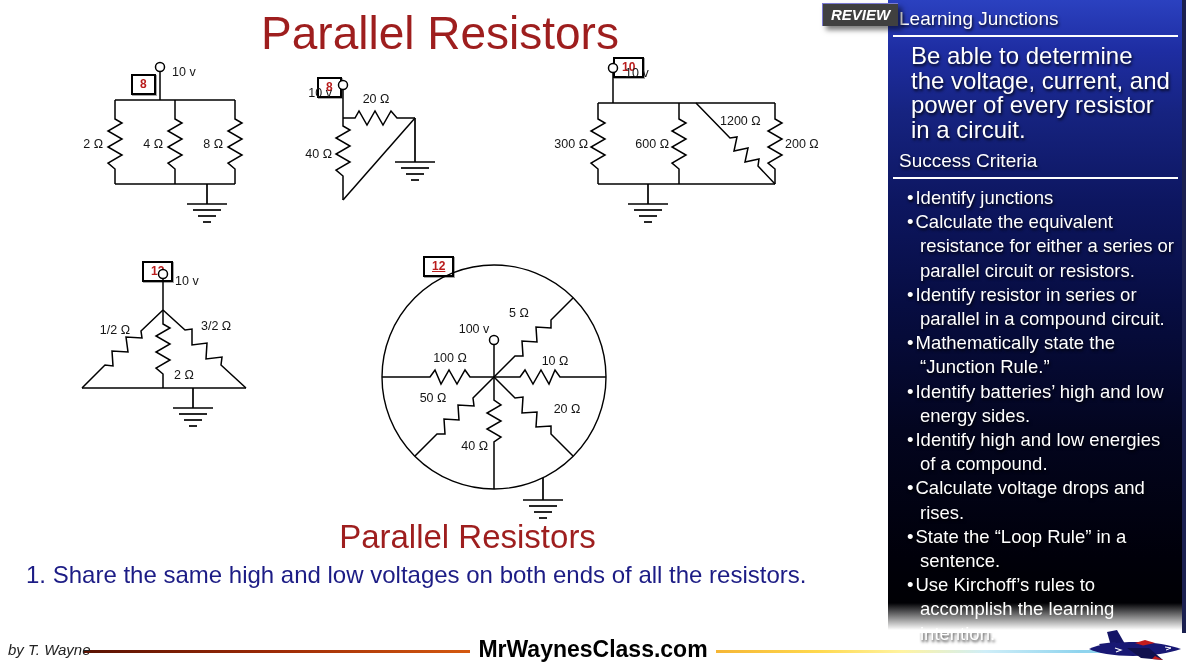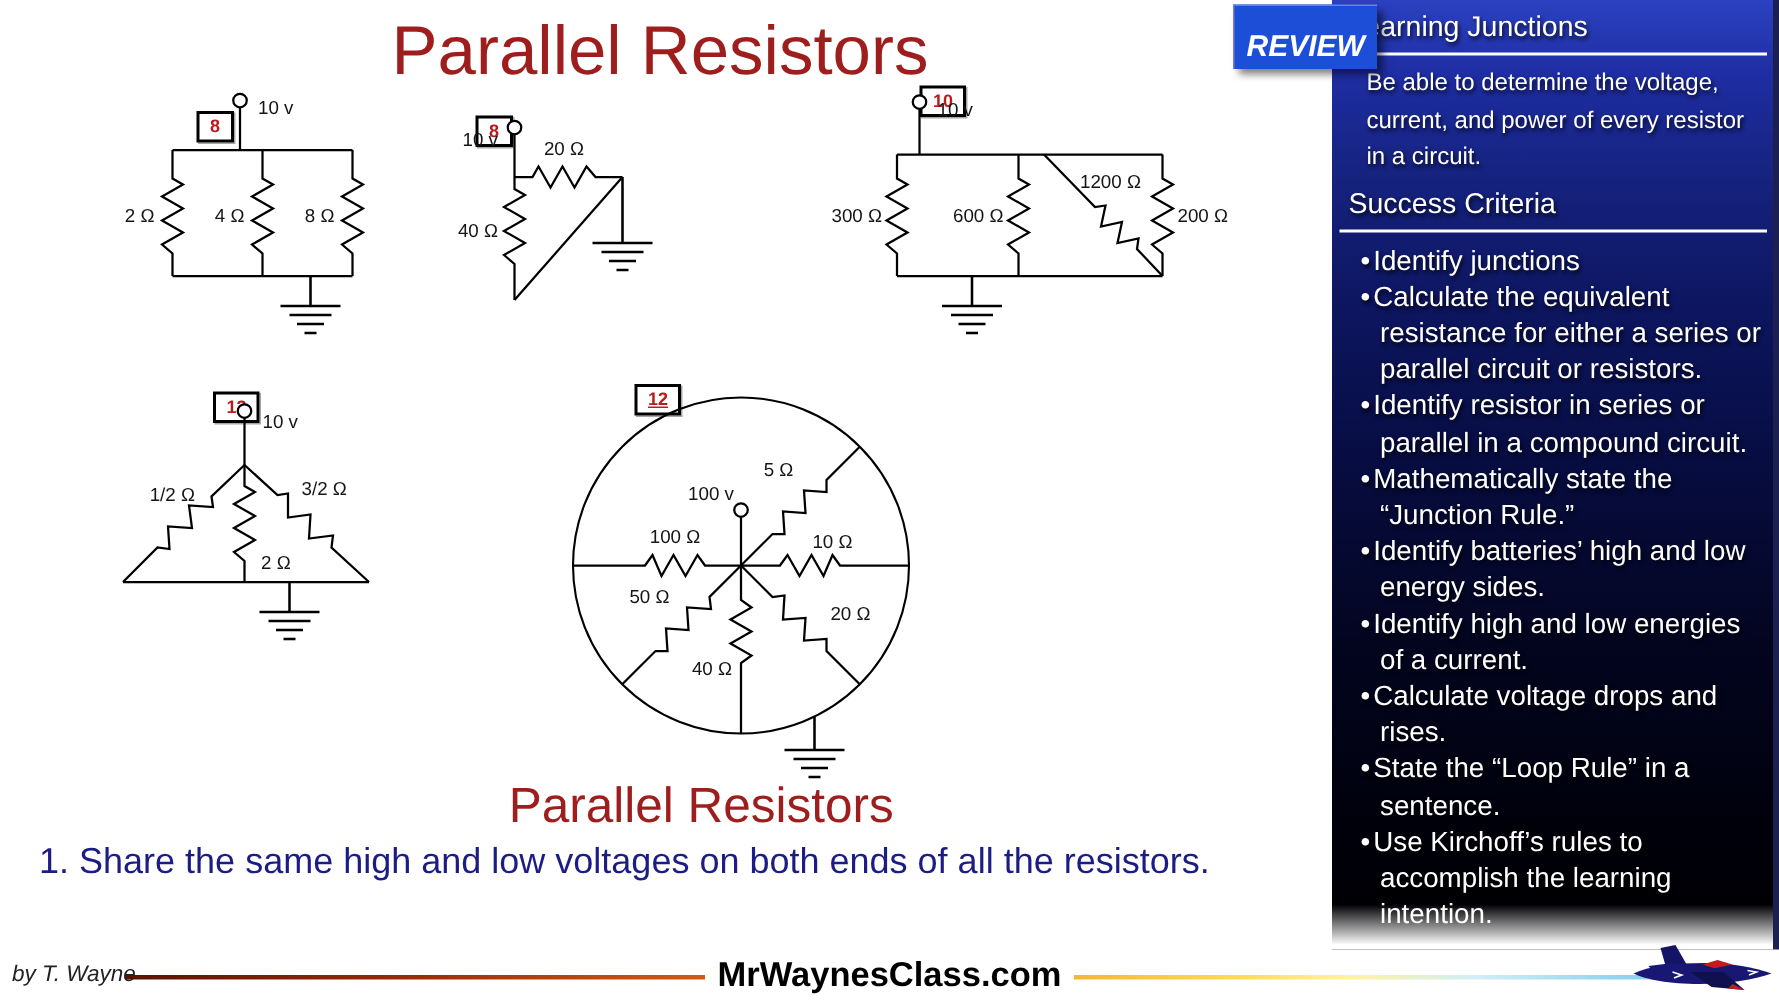--- a/index.html
+++ b/index.html
@@ -36,28 +36,28 @@
 
   
   .panel{position:absolute;left:888px;top:0;width:298px;height:633px;box-sizing:border-box;
     border-right:4px solid #1b2050;color:#fff;
     background:linear-gradient(180deg,#2b41c0 0%,#1e2da2 8%,#162380 18%,#0d1660 32%,#070d42 48%,#03051f 68%,#00000a 88%,#000 100%);}
   .panel-fade{position:absolute;left:0;right:0;bottom:0;height:30px;
     background:linear-gradient(rgba(255,255,255,0),#fff 90%);}
   .panel-inner{position:relative;padding:6px 6px 0 9px;}
   .panel h2{margin:2px 0 5px 2px;font-size:19px;font-weight:normal;text-shadow:1px 2px 3px rgba(0,0,0,.85);}
   .panel-rule{height:2px;background:#fff;margin:2px -2px 7px -4px;}
-  .panel p{margin:6px 4px 8px 14px;font-size:16px;line-height:24.5px;text-shadow:1px 2px 3px rgba(0,0,0,.85);}
+  .panel p{margin:6px 4px 8px 14px;font-size:24px;line-height:24.5px;text-shadow:1px 2px 3px rgba(0,0,0,.85);}
   .panel ul{list-style:none;margin:4px 0 12px 0;padding:0 2px 0 10px;}
   .panel li{font-size:18.5px;line-height:24.2px;padding-left:13px;text-indent:-13px;
     text-shadow:1px 2px 3px rgba(0,0,0,.85);}
   .panel li::before{content:"\2022";margin-right:2px;}
 
-  .review-badge{position:absolute;left:822px;top:3px;background:#1d4ed8;color:#fff;
-    font-size:20px;font-weight:bold;font-style:italic;padding:16px 8px 3px 8px;
+  .review-badge{position:absolute;left:822px;top:3px;background:#404040;color:#fff;
+    font-size:15px;font-weight:bold;font-style:italic;padding:2px 8px 3px 8px;
     border-top:1px solid #7a7ad2;border-left:1px solid #7a7ad2;
     box-shadow:4px 4px 5px rgba(0,0,0,.5);z-index:5;}
 
   .jet{position:absolute;left:1085px;top:630px;z-index:4;}
 </style>
 </head>
 <body>
 
 <div id="slide">
 
@@ -204,21 +204,21 @@
       <div class="panel-rule"></div>
       <p>Be able to determine the voltage, current, and power of every resistor in a circuit.</p>
       <h2>Success Criteria</h2>
       <div class="panel-rule"></div>
       <ul>
         <li>Identify junctions</li>
         <li>Calculate the equivalent resistance for either a series or parallel circuit or resistors.</li>
         <li>Identify resistor in series or parallel in a compound circuit.</li>
         <li>Mathematically state the “Junction Rule.”</li>
         <li>Identify batteries’ high and low energy sides.</li>
-        <li>Identify high and low energies of a current.</li>
+        <li>Identify high and low energies of a compound.</li>
         <li>Calculate voltage drops and rises.</li>
         <li>State the “Loop Rule” in a sentence.</li>
         <li>Use Kirchoff’s rules to accomplish the learning intention.</li>
       </ul>
     </div>
     <div class="panel-fade"></div>
   </div>
 
   <div class="review-badge">REVIEW</div>
 

